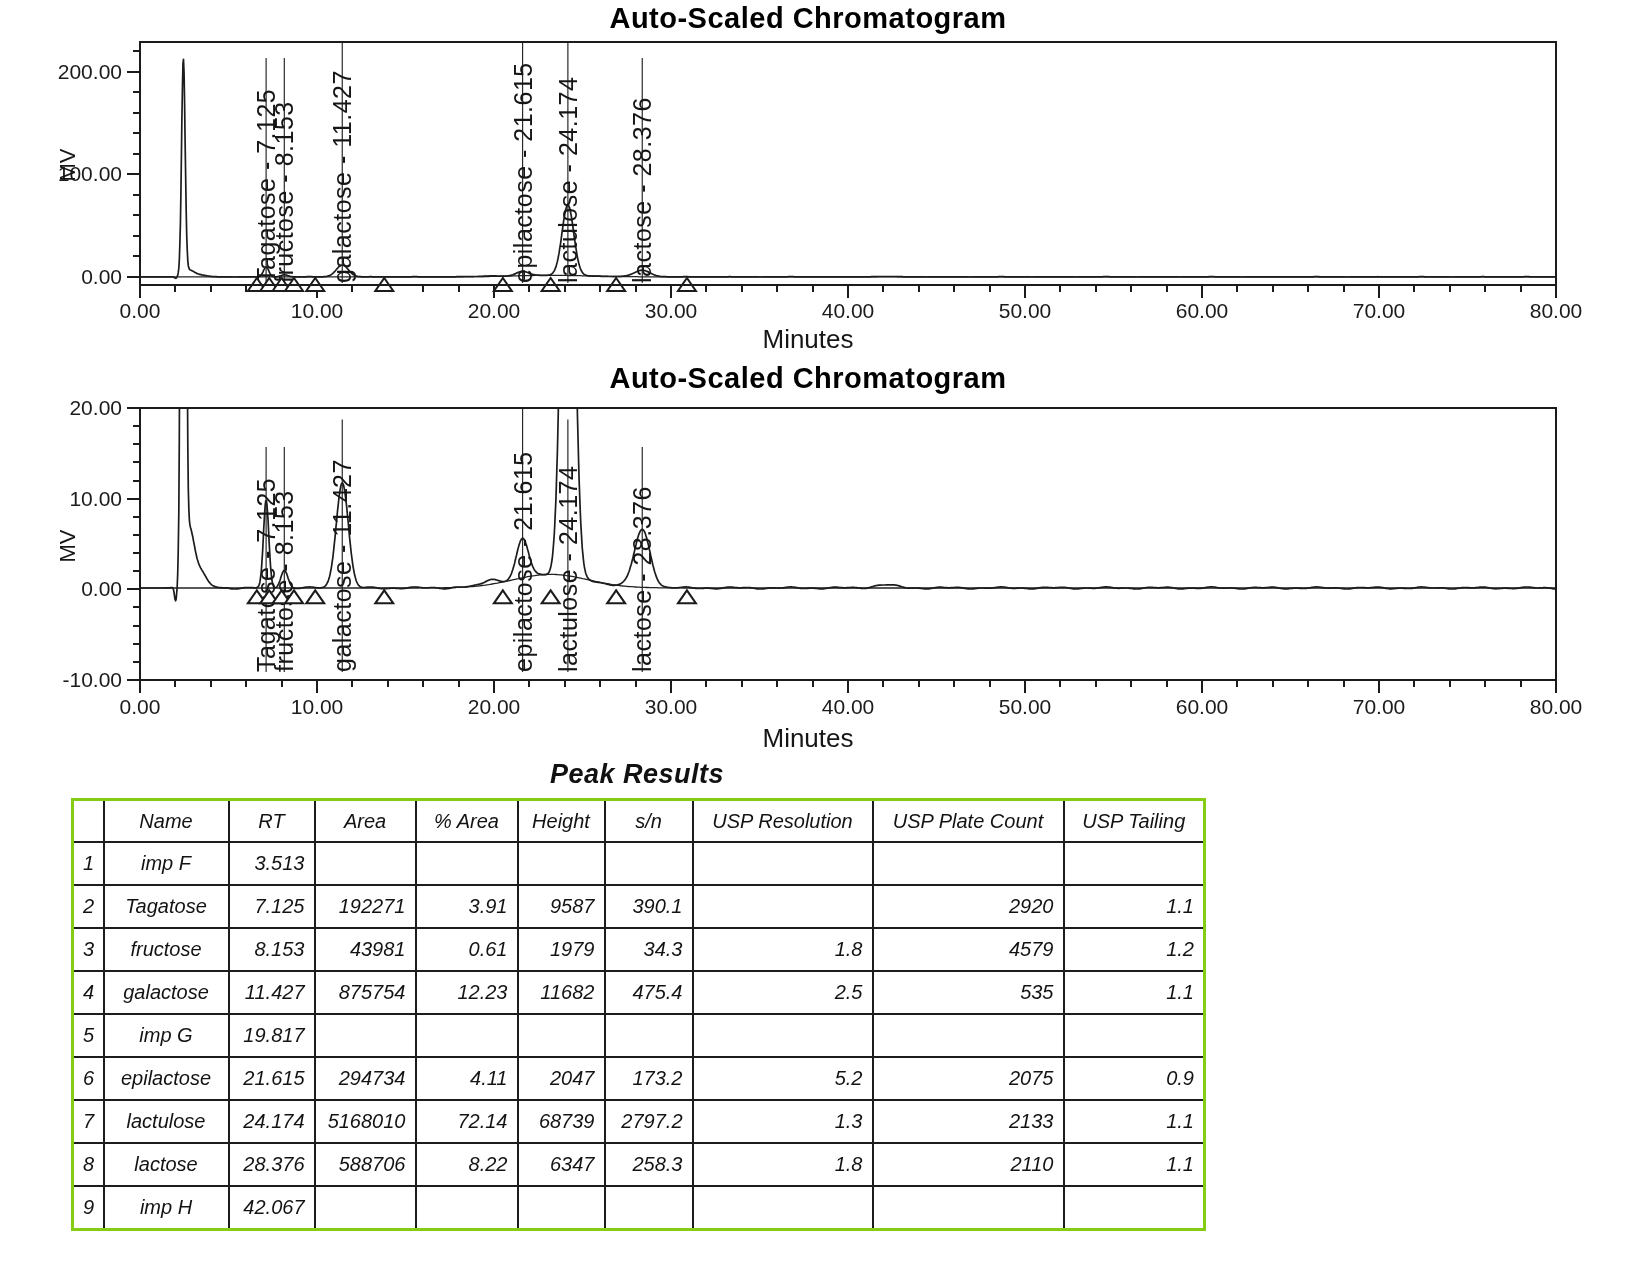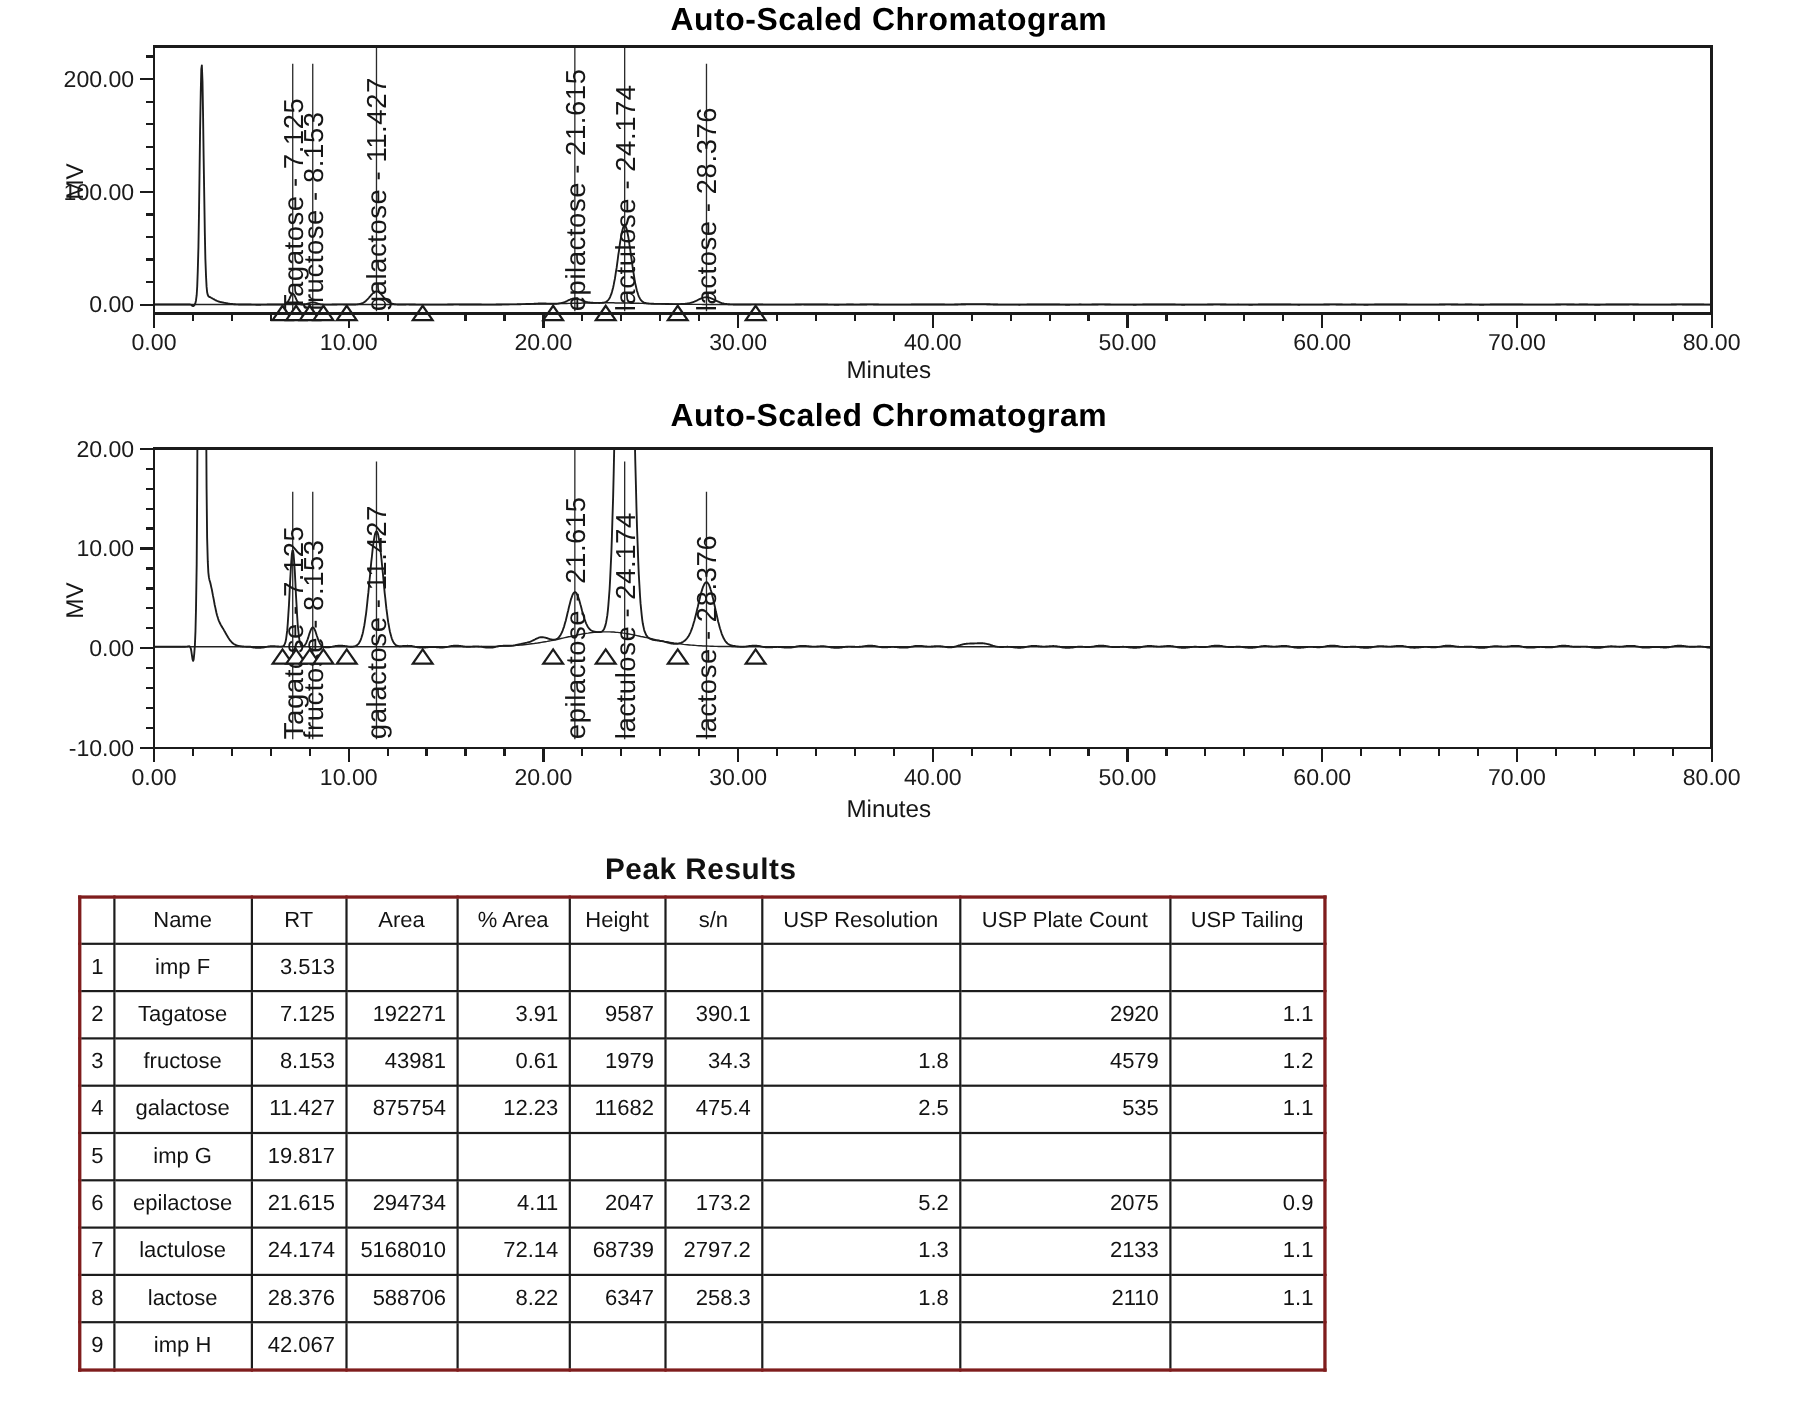--- a/index.html
+++ b/index.html
@@ -17,34 +17,34 @@
   #chart-block-0 .chart-title{top:2px;}
   #chart-block-1 .chart-title{top:7px;}
   svg.chart{position:absolute;left:0;top:0;display:block;}
   .y-axis-title{
     position:absolute;font-size:22px;color:#161616;
     transform:rotate(-90deg);transform-origin:center center;width:60px;text-align:center;left:38px;
   }
   #chart-block-0 .y-axis-title{top:152px;}
   #chart-block-1 .y-axis-title{top:178px;}
   .x-axis-title{
-    position:absolute;left:0;width:1616px;text-align:center;font-size:22px;color:#161616;
+    position:absolute;left:0;width:1616px;text-align:center;font-size:26px;color:#161616;
   }
   #chart-block-0 .x-axis-title{top:324px;}
   #chart-block-1 .x-axis-title{top:368px;}
 
-  .table-section{position:relative;margin-top:20px;}
+  .table-section{position:relative;margin-top:4px;font-style:italic;}
   .table-title{
     width:1132px;margin-left:71px;text-align:center;
     font-size:27px;font-weight:bold;color:#111;padding:2px 0 8px 0;letter-spacing:0.5px;
   }
   table.peak-table{
     table-layout:fixed;border-collapse:collapse;width:1132px;margin-left:71px;
     font-size:20px;color:#131313;background:#fff;
-    border:3px solid #7f1d1d;
+    border:3px solid #84cc16;
   }
   table.peak-table th, table.peak-table td{
     border:2px solid #1c1c1c;overflow:hidden;white-space:nowrap;
   }
   table.peak-table th{height:40px;font-weight:normal;text-align:center;padding:0 4px;}
   table.peak-table td{height:41px;padding:0 9px;}
   td.al-c{text-align:center;padding:0 2px;}
   td.al-l{text-align:center;}
   td.al-r{text-align:right;}
 </style>

